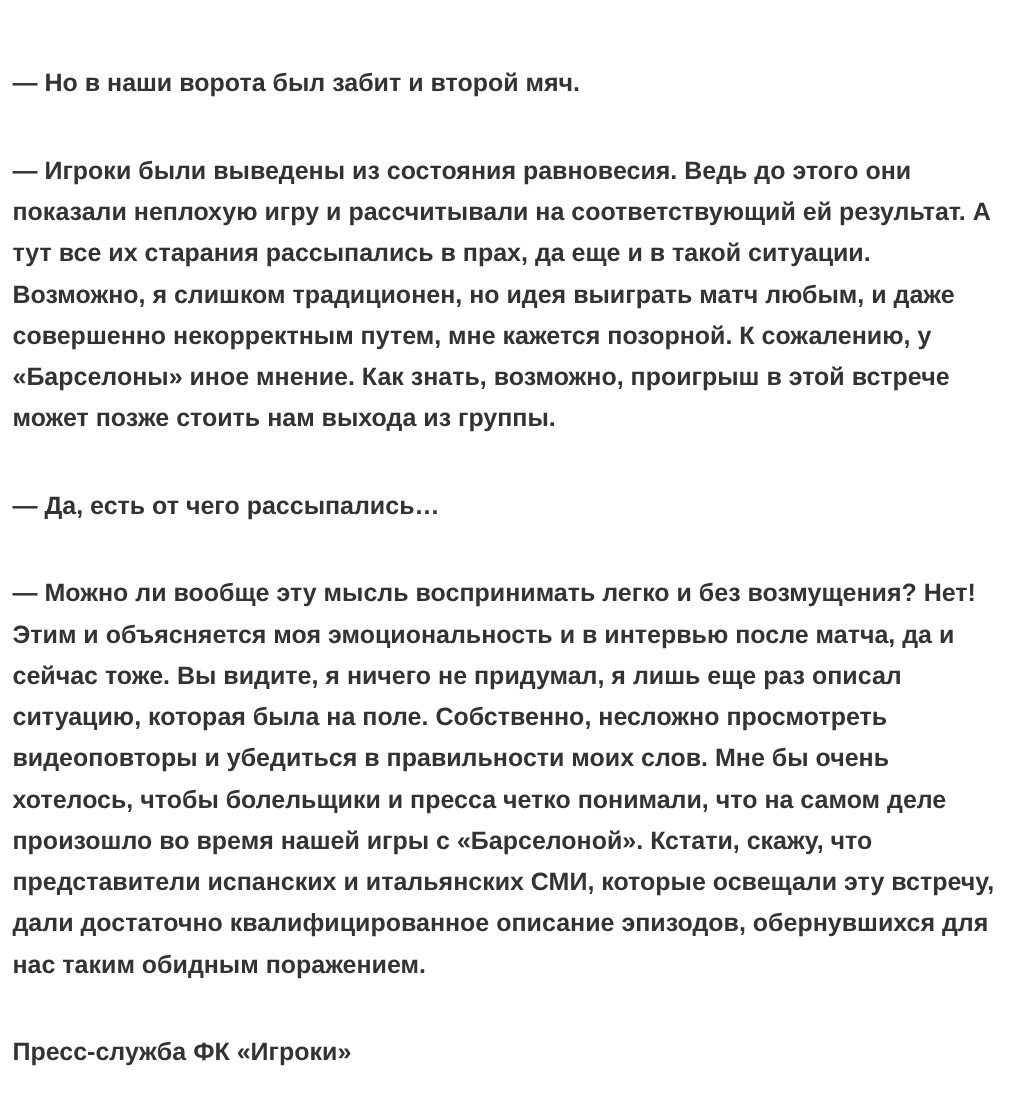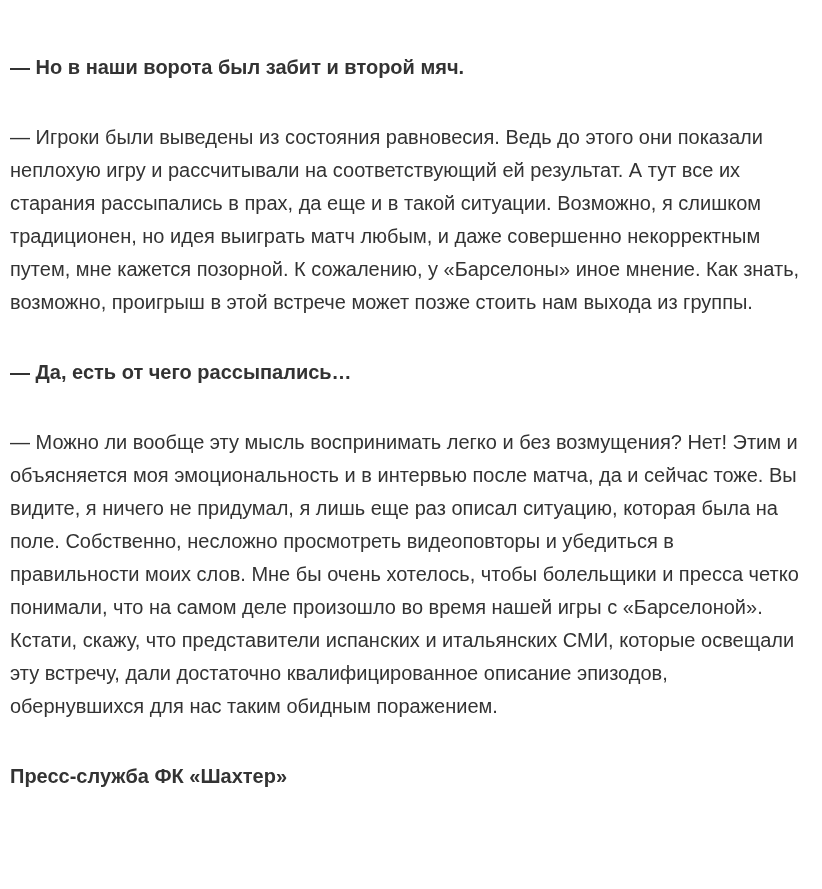--- a/index.html
+++ b/index.html
@@ -26,36 +26,36 @@
   .block {
     margin: 0 0 37px 0;
   }
   .block:last-child {
     margin-bottom: 0;
   }
   .question {
     font-weight: bold;
   }
   .answer {
-    font-weight: normal;
+    font-weight: bold;
   }
   .signature {
     font-weight: bold;
   }
 </style>
 </head>
 <body>
 
 <div class="page">
   <div class="article">
 
     <div class="block question">— Но в наши ворота был забит и второй мяч.</div>
 
     <div class="block answer">— Игроки были выведены из состояния равновесия. Ведь до этого они показали неплохую игру и рассчитывали на соответствующий ей результат. А тут все их старания рассыпались в прах, да еще и в такой ситуации. Возможно, я слишком традиционен, но идея выиграть матч любым, и даже совершенно некорректным путем, мне кажется позорной. К сожалению, у «Барселоны» иное мнение. Как знать, возможно, проигрыш в этой встрече может позже стоить нам выхода из группы.</div>
 
     <div class="block question">— Да, есть от чего рассыпались…</div>
 
     <div class="block answer">— Можно ли вообще эту мысль воспринимать легко и без возмущения? Нет! Этим и объясняется моя эмоциональность и в интервью после матча, да и сейчас тоже. Вы видите, я ничего не придумал, я лишь еще раз описал ситуацию, которая была на поле. Собственно, несложно просмотреть видеоповторы и убедиться в правильности моих слов. Мне бы очень хотелось, чтобы болельщики и пресса четко понимали, что на самом деле произошло во время нашей игры с «Барселоной». Кстати, скажу, что представители испанских и итальянских СМИ, которые освещали эту встречу, дали достаточно квалифицированное описание эпизодов, обернувшихся для нас таким обидным поражением.</div>
 
-    <div class="block signature">Пресс-служба ФК «Шахтер»</div>
+    <div class="block signature">Пресс-служба ФК «Игроки»</div>
 
   </div>
 </div>
 
 </body></html>

